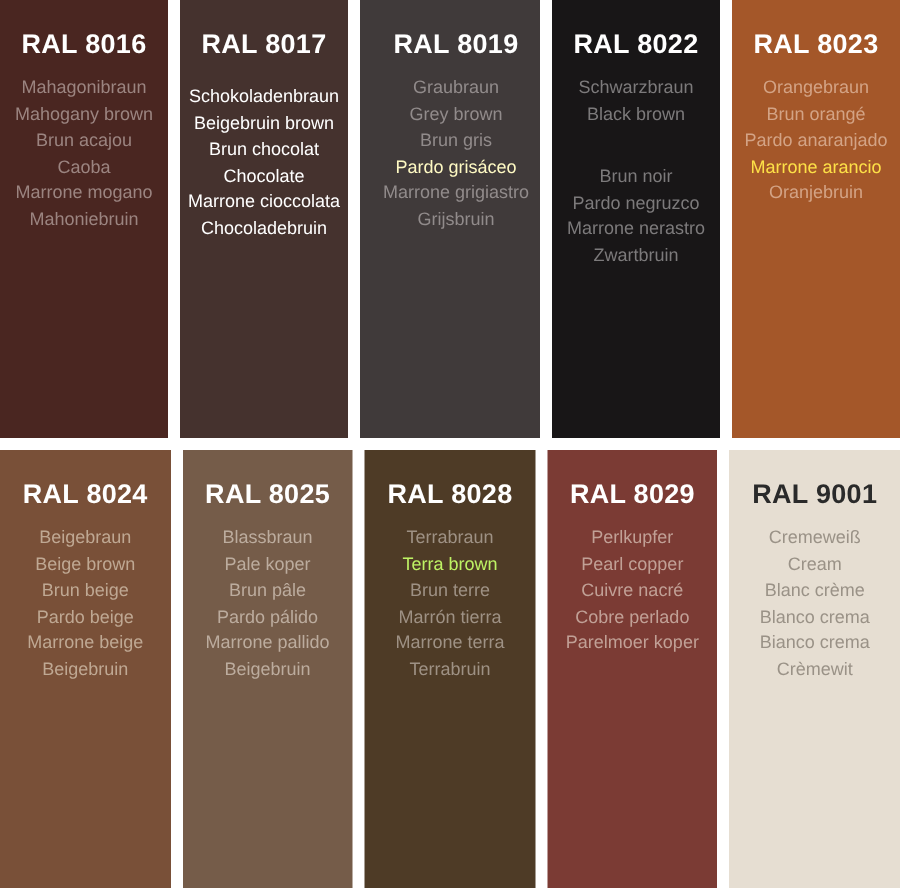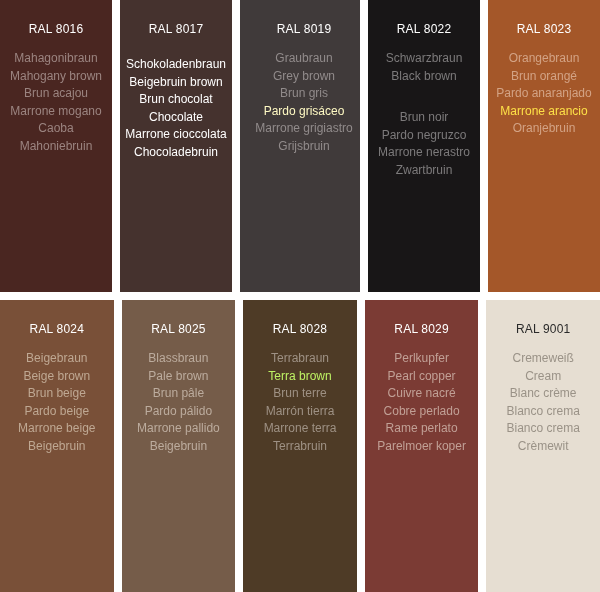--- a/index.html
+++ b/index.html
@@ -32,23 +32,23 @@
   .swatch {
     flex: 1 1 0;
     position: relative;
     overflow: hidden;
     box-sizing: border-box;
     padding: 18px 4px 0 4px;
     text-align: center;
     cursor: pointer;
   }
   .swatch .title {
-    font-size: 12px;
+    font-size: 18px;
     line-height: 22px;
-    font-weight: normal;
+    font-weight: bold;
     letter-spacing: 0.2px;
     margin: 0 0 10px 0;
     white-space: nowrap;
   }
   .names {
     display: block;
   }
   .names .name {
     display: block;
     font-size: 12px;
@@ -61,22 +61,22 @@
 <body>
 
 <div class="chart">
   <div class="row">
       <div class="swatch" style="background: rgb(74, 38, 33);">
         <div class="title" style="color: rgb(255, 255, 255);">RAL 8016</div>
         <div class="names">
           <span class="name" style="color: rgb(155, 132, 128);">Mahagonibraun</span>
           <span class="name" style="color: rgb(155, 132, 128);">Mahogany brown</span>
           <span class="name" style="color: rgb(155, 132, 128);">Brun acajou</span>
+          <span class="name" style="color: rgb(155, 132, 128);">Caoba</span>
           <span class="name" style="color: rgb(155, 132, 128);">Marrone mogano</span>
-          <span class="name" style="color: rgb(155, 132, 128);">Caoba</span>
           <span class="name" style="color: rgb(155, 132, 128);">Mahoniebruin</span>
         </div>
       </div>
       <div class="swatch" style="background: rgb(69, 50, 46);">
         <div class="title" style="color: rgb(255, 255, 255);">RAL 8017</div>
         <div class="names">
           <span class="name" style="color: rgb(255, 255, 255); margin-top: 16px;">Schokoladenbraun</span>
           <span class="name" style="color: rgb(255, 255, 255);">Beigebruin brown</span>
           <span class="name" style="color: rgb(255, 255, 255);">Brun chocolat</span>
           <span class="name" style="color: rgb(255, 255, 255);">Chocolate</span>
@@ -126,21 +126,21 @@
           <span class="name" style="color: rgb(191, 168, 147);">Brun beige</span>
           <span class="name" style="color: rgb(191, 168, 147);">Pardo beige</span>
           <span class="name" style="color: rgb(191, 168, 147);">Marrone beige</span>
           <span class="name" style="color: rgb(191, 168, 147);">Beigebruin</span>
         </div>
       </div>
       <div class="swatch" style="background: rgb(117, 92, 73);">
         <div class="title" style="color: rgb(255, 255, 255);">RAL 8025</div>
         <div class="names">
           <span class="name" style="color: rgb(188, 172, 158);">Blassbraun</span>
-          <span class="name" style="color: rgb(188, 172, 158);">Pale brown</span>
+          <span class="name" style="color: rgb(188, 172, 158);">Pale koper</span>
           <span class="name" style="color: rgb(188, 172, 158);">Brun pâle</span>
           <span class="name" style="color: rgb(188, 172, 158);">Pardo pálido</span>
           <span class="name" style="color: rgb(188, 172, 158);">Marrone pallido</span>
           <span class="name" style="color: rgb(188, 172, 158);">Beigebruin</span>
         </div>
       </div>
       <div class="swatch" style="background: rgb(78, 59, 38);">
         <div class="title" style="color: rgb(255, 255, 255);">RAL 8028</div>
         <div class="names">
           <span class="name" style="color: rgb(158, 145, 132);">Terrabraun</span>
@@ -151,21 +151,20 @@
           <span class="name" style="color: rgb(158, 145, 132);">Terrabruin</span>
         </div>
       </div>
       <div class="swatch" style="background: rgb(123, 59, 52);">
         <div class="title" style="color: rgb(255, 255, 255);">RAL 8029</div>
         <div class="names">
           <span class="name" style="color: rgb(193, 160, 150);">Perlkupfer</span>
           <span class="name" style="color: rgb(193, 160, 150);">Pearl copper</span>
           <span class="name" style="color: rgb(193, 160, 150);">Cuivre nacré</span>
           <span class="name" style="color: rgb(193, 160, 150);">Cobre perlado</span>
-          <span class="name" style="color: rgb(193, 160, 150);">Rame perlato</span>
           <span class="name" style="color: rgb(193, 160, 150);">Parelmoer koper</span>
         </div>
       </div>
       <div class="swatch" style="background: rgb(230, 222, 210);">
         <div class="title" style="color: rgb(42, 42, 42);">RAL 9001</div>
         <div class="names">
           <span class="name" style="color: rgb(154, 146, 135);">Cremeweiß</span>
           <span class="name" style="color: rgb(154, 146, 135);">Cream</span>
           <span class="name" style="color: rgb(154, 146, 135);">Blanc crème</span>
           <span class="name" style="color: rgb(154, 146, 135);">Blanco crema</span>

